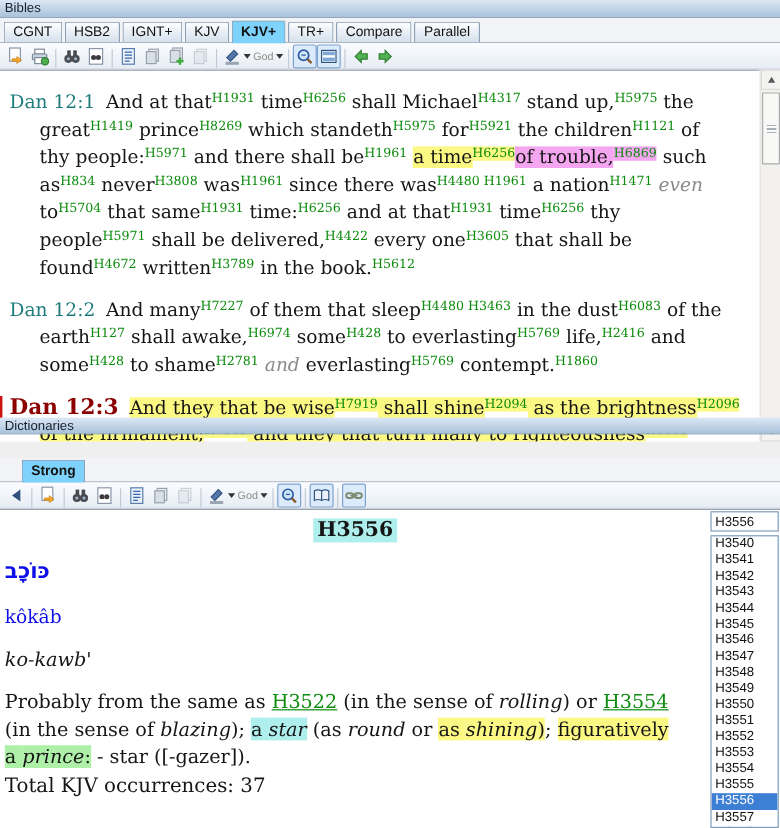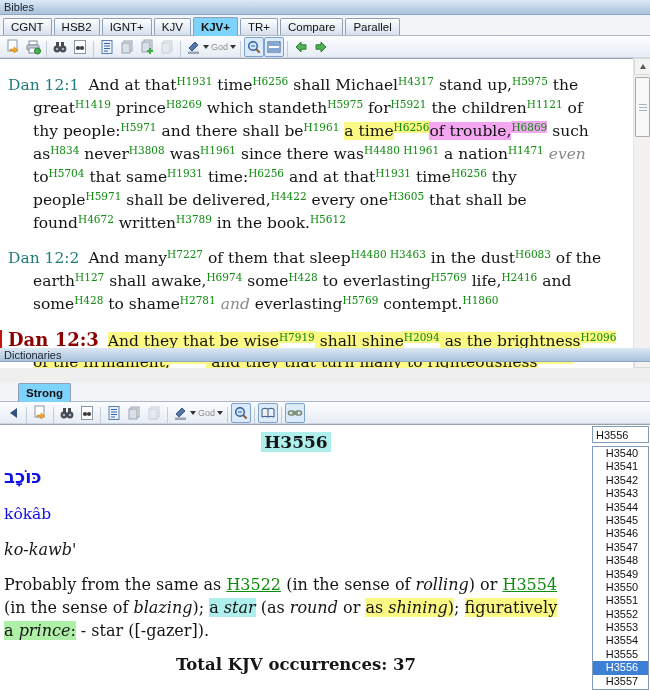--- a/index.html
+++ b/index.html
@@ -76,27 +76,27 @@
          font-family:"DejaVu Serif",serif;font-size:16px;color:#151515;}
   #entry-title{text-align:center;font-weight:bold;font-size:17px;margin-top:5px;}
   #entry-title span{background:var(--hl-c);padding:0 3px;}
   #hebrew{font-family:"DejaVu Sans",sans-serif;font-size:18px;font-weight:bold;color:#0F0FE8;margin-top:14px;}
   #translit{color:#0F0FE8;font-size:15.5px;margin-top:18px;}
   #pron{font-style:italic;margin-top:17px;}
   #defs{margin-top:14px;}
   .dline{white-space:pre;line-height:23px;}
   .lnk{color:var(--strong);text-decoration:underline;}
   #defs .it,#entry .it{font-style:italic;}
-  #total{font-weight:bold;font-size:16.5px;margin-top:13px;text-align:center;}
+  #total{font-weight:normal;font-size:16.5px;margin-top:3px;}
 
   
   #lookup{position:absolute;left:592px;top:426px;width:57px;height:17px;border:1px solid #7F9DB9;
           font-family:"Liberation Sans",sans-serif;font-size:11px;padding:1px 3px;color:#111;}
   #strong-list{position:absolute;left:592px;top:446px;width:57px;height:244px;border:1px solid #7F9DB9;
-               background:#FFF;overflow:hidden;font-size:11px;color:#111;text-align:center;}
+               background:#FFF;overflow:hidden;font-size:11px;color:#111;}
   .litem{height:13.4px;line-height:13.4px;padding-left:3px;}
   .litem.sel{background:var(--selblue);color:#FFF;}
 
   svg{display:block;}
 </style>
 </head>
 <body>
 
 <div id="app">
 

